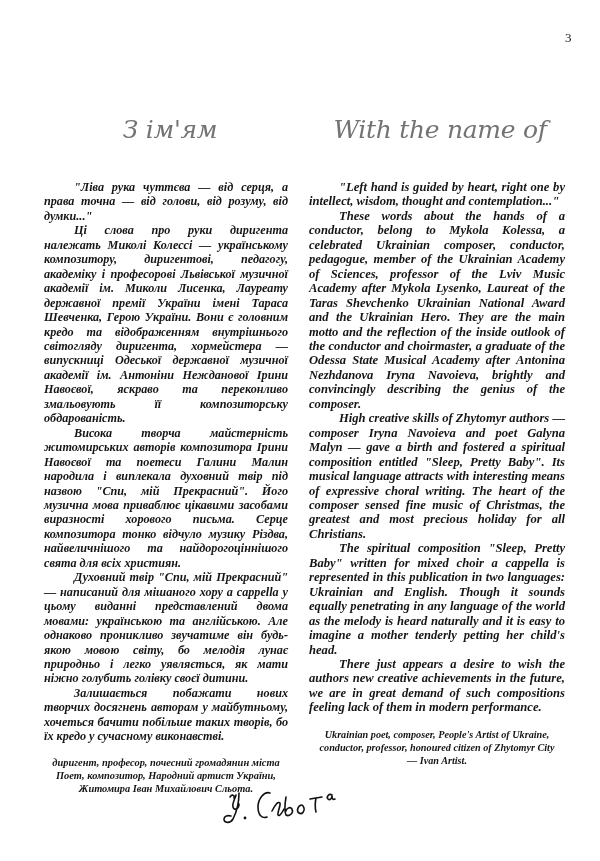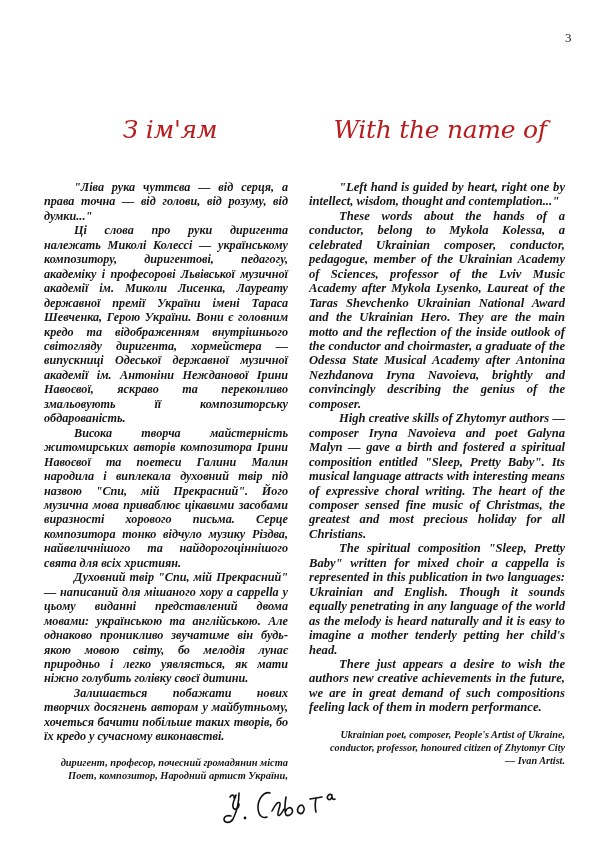--- a/index.html
+++ b/index.html
@@ -24,21 +24,21 @@
     }
     .title {
       position: absolute;
       top: 113px;
       text-align: center;
       font-family: "DejaVu Serif", "Liberation Serif", serif;
       font-style: italic;
       font-size: 25px;
       line-height: 33px;
       letter-spacing: -0.3px;
-      color: #b91c1c;
+      color: #737373;
     }
     .title-uk { left: 40px; width: 260px; }
     .title-en { left: 310px; width: 260px; }
     .title span { display: block; }
 
     .column {
       position: absolute;
       top: 180px;
       font-style: italic;
       font-weight: bold;
@@ -53,21 +53,21 @@
     .column p {
       margin: 0;
       text-indent: 30px;
     }
     .column p.quote { text-indent: 30px; }
 
     .signature-block {
       margin-top: 12px;
       font-size: 10.4px;
       line-height: 13px;
-      text-align: right;
+      text-align: center;
       text-indent: 0;
     }
     .col-en .signature-block { font-size: 10.2px; margin-top: 13px; }
     .signature-block span { display: block; }
 
     .handwritten-signature {
       position: absolute;
       left: 220px;
       top: 783px;
       width: 160px;
@@ -89,20 +89,21 @@
 
 <div class="column col-uk" lang="uk">
   <p class="quote">"Ліва рука чуттєва — від серця, а права точна — від голови, від розуму, від думки..."</p>
   <p>Ці слова про руки диригента належать Миколі Колессі — українському композитору, диригентові, педагогу, академіку і професорові Львівської музичної академії ім. Миколи Лисенка, Лауреату державної премії України імені Тараса Шевченка, Герою України. Вони є головним кредо та відображенням внутрішнього світогляду диригента, хормейстера — випускниці Одеської державної музичної академії ім. Антоніни Нежданової Ірини Навоєвої, яскраво та переконливо змальовують її композиторську обдарованість.</p>
   <p>Висока творча майстерність житомирських авторів композитора Ірини Навоєвої та поетеси Галини Малин народила і виплекала духовний твір під назвою "Спи, мій Прекрасний". Його музична мова приваблює цікавими засобами виразності хорового письма. Серце композитора тонко відчуло музику Різдва, найвеличнішого та найдорогоціннішого свята для всіх християн.</p>
   <p>Духовний твір "Спи, мій Прекрасний" — написаний для мішаного хору a cappella у цьому виданні представлений двома мовами: українською та англійською. Але однаково проникливо звучатиме він будь-якою мовою світу, бо мелодія лунає природньо і легко уявляється, як мати ніжно голубить голівку своєї дитини.</p>
   <p>Залишається побажати нових творчих досягнень авторам у майбутньому, хочеться бачити побільше таких творів, бо їх кредо у сучасному виконавстві.</p>
   <div class="signature-block">
     <span>диригент, професор, почесний громадянин міста</span>
     <span>Поет, композитор, Народний артист України,</span>
+    <span>Житомира Іван Михайлович Сльота.</span>
   </div>
 </div>
 
 <div class="column col-en" lang="en">
   <p class="quote">"Left hand is guided by heart, right one by intellect, wisdom, thought and contemplation..."</p>
   <p>These words about the hands of a conductor, belong to Mykola Kolessa, a celebrated Ukrainian composer, conductor, pedagogue, member of the Ukrainian Academy of Sciences, professor of the Lviv Music Academy after Mykola Lysenko, Laureat of the Taras Shevchenko Ukrainian National Award and the Ukrainian Hero. They are the main motto and the reflection of the inside outlook of the conductor and choirmaster, a graduate of the Odessa State Musical Academy after Antonina Nezhdanova Iryna Navoieva, brightly and convincingly describing the genius of the composer.</p>
   <p>High creative skills of Zhytomyr authors — composer Iryna Navoieva and poet Galyna Malyn — gave a birth and fostered a spiritual composition entitled "Sleep, Pretty Baby". Its musical language attracts with interesting means of expressive choral writing. The heart of the composer sensed fine music of Christmas, the greatest and most precious holiday for all Christians.</p>
   <p>The spiritual composition "Sleep, Pretty Baby" written for mixed choir a cappella is represented in this publication in two languages: Ukrainian and English. Though it sounds equally penetrating in any language of the world as the melody is heard naturally and it is easy to imagine a mother tenderly petting her child's head.</p>
   <p>There just appears a desire to wish the authors new creative achievements in the future, we are in great demand of such compositions feeling lack of them in modern performance.</p>
   <div class="signature-block">

